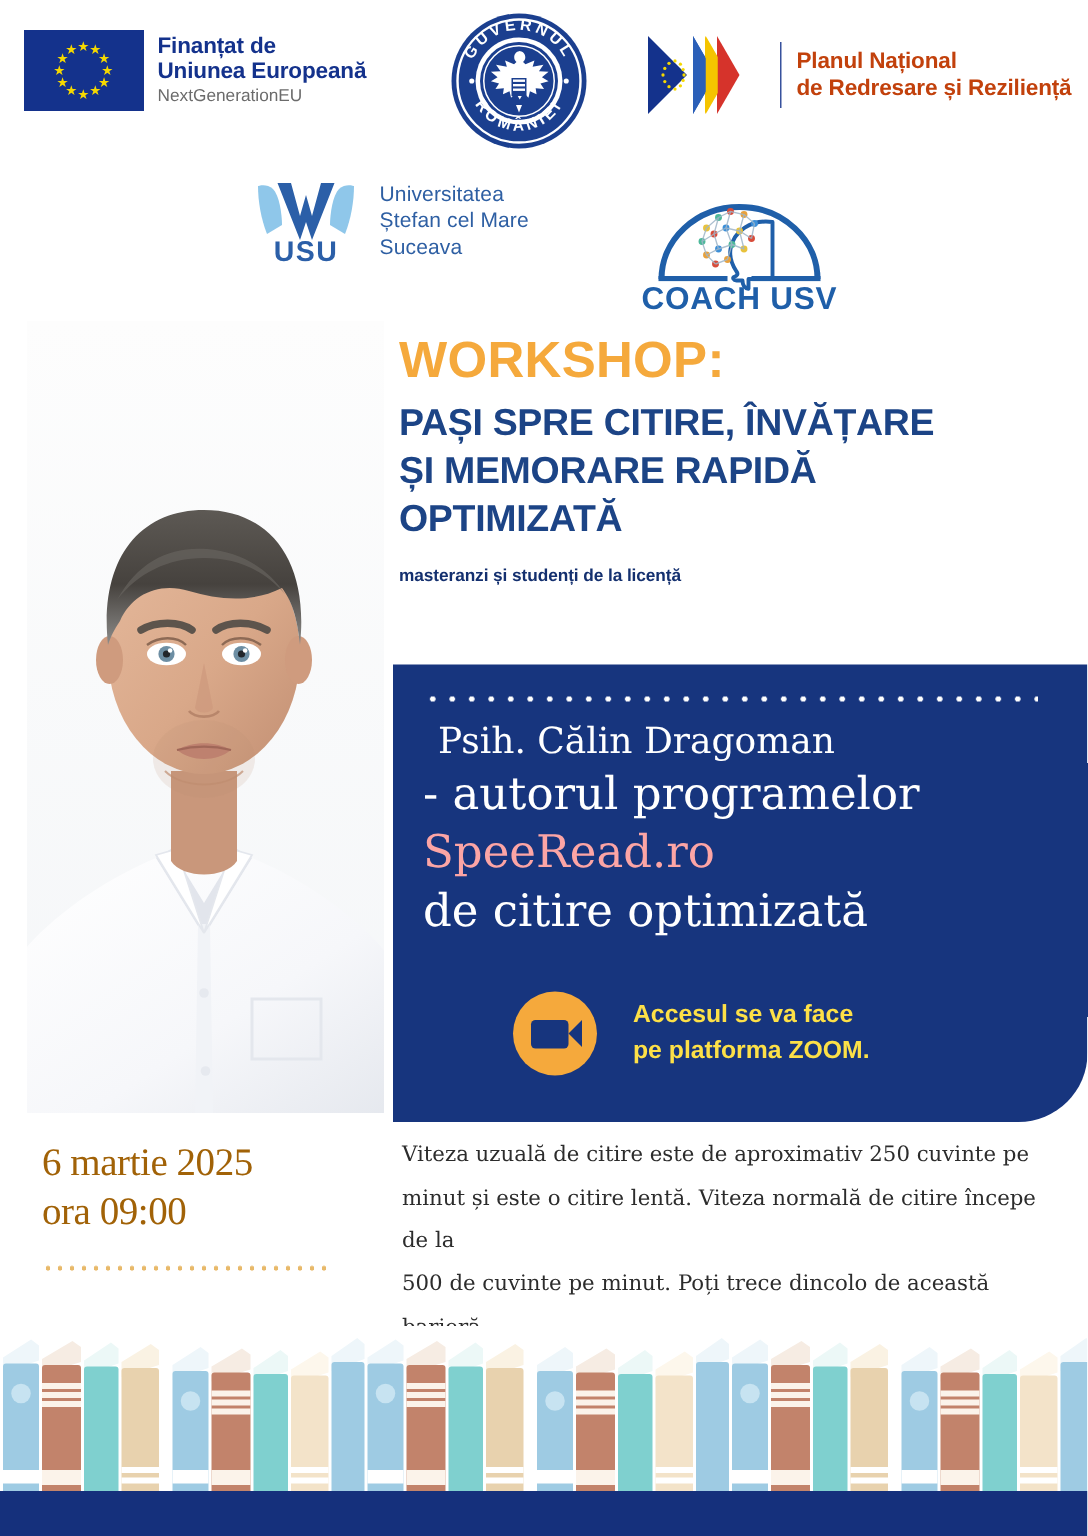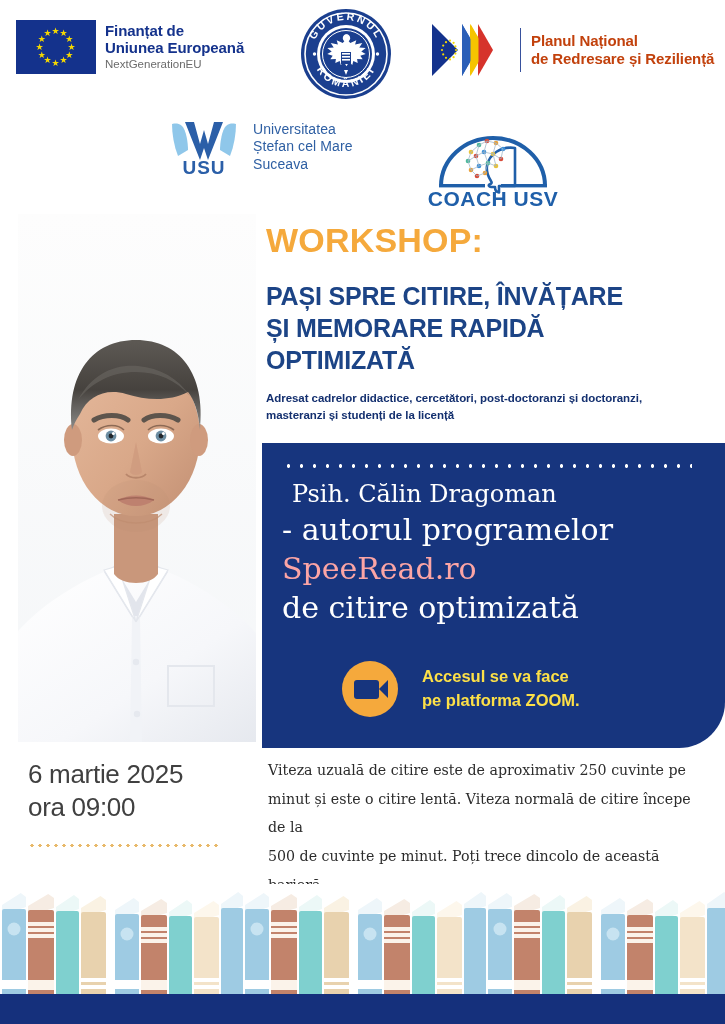--- a/index.html
+++ b/index.html
@@ -36,21 +36,21 @@
   .logo-coach{position:absolute;left:423px;top:128px;width:140px;height:82px;}
 
   
   .photo{position:absolute;left:18px;top:214px;width:238px;height:528px;overflow:hidden;
          background:linear-gradient(180deg,#fdfdfd 0%,#f7f8fa 100%);}
   .photo svg{display:block;}
 
   
   .head{position:absolute;left:266px;top:222px;width:452px;}
   .h-workshop{font-size:34px;font-weight:bold;color:#F5A93C;letter-spacing:.2px;line-height:1.06;}
-  .h-main{font-size:25px;font-weight:bold;color:#1C4486;line-height:1.28;margin-top:22px;
+  .h-main{font-size:25px;font-weight:bold;color:#1C4486;line-height:1.28;margin-top:8px;
           letter-spacing:-.2px;}
   .h-sub{font-size:11.5px;font-weight:bold;color:#14306f;line-height:1.45;margin-top:14px;
          letter-spacing:-.05px;}
 
   
   .panel{position:absolute;left:262px;top:443px;width:463px;height:305px;background:#17357E;
          border-bottom-right-radius:46px;}
   .panel-dots{position:absolute;left:20px;top:20px;width:410px;height:6px;
               background-image:radial-gradient(circle,#fff 1.7px,transparent 1.9px);
               background-size:13px 6px;background-repeat:repeat-x;}
@@ -64,21 +64,21 @@
   .zoomrow{position:absolute;left:80px;top:218px;display:flex;align-items:center;gap:24px;}
   .zoom-ic{width:56px;height:56px;border-radius:50%;background:#F5A93C;position:relative;flex:none;}
   .zoom-ic .body{position:absolute;left:12px;top:19px;width:25px;height:19px;border-radius:3px;background:#17357E;}
   .zoom-ic .lens{position:absolute;left:37px;top:19px;width:0;height:0;
                  border-top:9.5px solid transparent;border-bottom:9.5px solid transparent;
                  border-right:9px solid #17357E;}
   .zoom-txt{color:#fde047;font-size:16.5px;font-weight:bold;line-height:1.45;}
 
   
   .datebox{position:absolute;left:28px;top:758px;width:220px;}
-  .date-l{font-family:Liberation Sans, sans-serif;font-size:26px;color:#404040;line-height:1.28;
+  .date-l{font-family:Liberation Serif, serif;font-size:26px;color:#a16207;line-height:1.28;
           letter-spacing:-.3px;}
   .date-dots{margin-top:18px;width:190px;height:5px;
              background-image:radial-gradient(circle,#E8B96A 1.5px,transparent 1.7px);
              background-size:8px 5px;background-repeat:repeat-x;}
 
   
   .copy{position:absolute;left:268px;top:756px;width:444px;
         font-family:"DejaVu Serif",serif;font-size:14.2px;color:#2c2c2c;line-height:2.02;}
 
   
@@ -315,21 +315,20 @@
   </div>
 
   <div class="head">
     <div class="h-workshop">WORKSHOP:</div>
     <div class="h-main">
       <div>PAȘI SPRE CITIRE, ÎNVĂȚARE</div>
       <div>ȘI MEMORARE RAPIDĂ</div>
       <div>OPTIMIZATĂ</div>
     </div>
     <div class="h-sub">
-      <div>Adresat cadrelor didactice, cercetători, post-doctoranzi și doctoranzi,</div>
       <div>masteranzi și studenți de la licență</div>
     </div>
   </div>
 
   <div class="panel">
     <div class="panel-dots"></div>
     <div class="speaker">
       <div class="sp-l1">Psih. Călin Dragoman</div>
       <div class="sp-l2">- autorul programelor</div>
       <div class="sp-l3">SpeeRead.ro</div>

